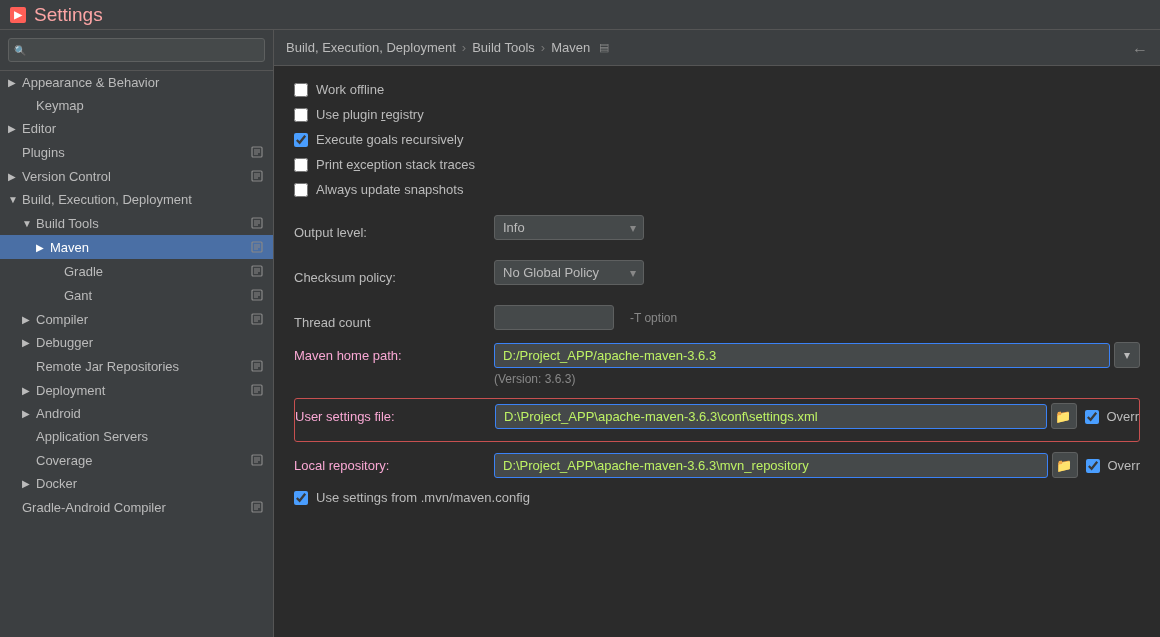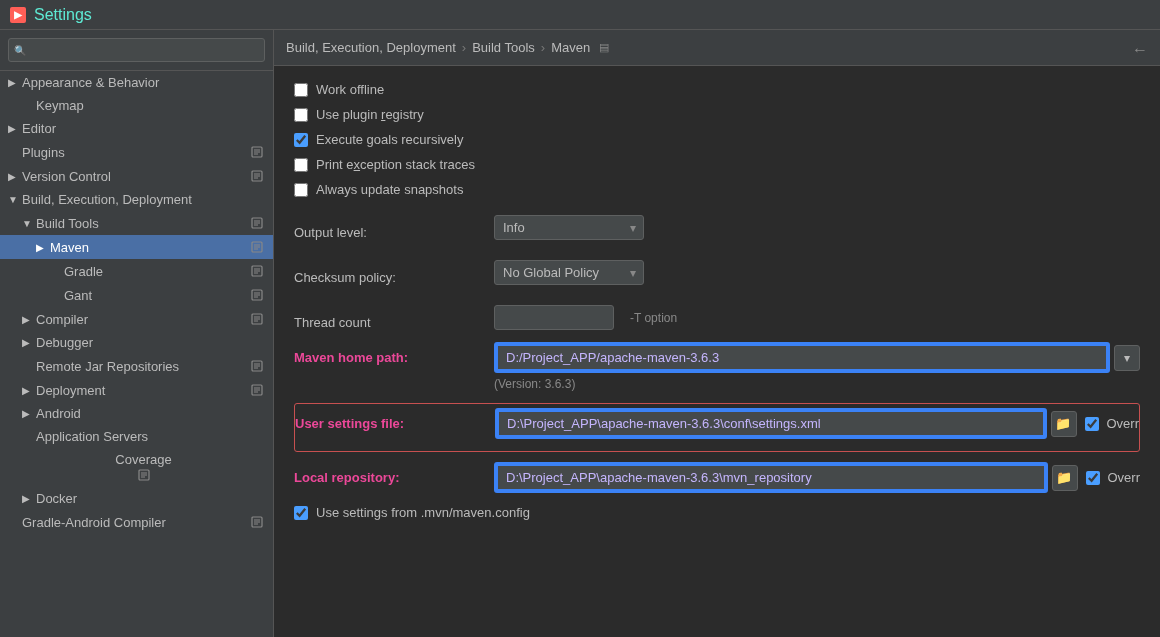--- a/index.html
+++ b/index.html
@@ -27,22 +27,22 @@
     .title-bar-icon {
       width: 16px;
       height: 16px;
       margin-right: 8px;
       background: #ff5f57;
       border-radius: 2px;
       display: flex; align-items: center; justify-content: center;
       font-size: 9px; color: white; font-weight: bold;
     }
     .title-bar-text {
-      color: #5eead4;
-      font-size: 16px;
+      color: #fca5a5;
+      font-size: 19px;
     }
     
     .main-content {
       display: flex;
       flex: 1;
       overflow: hidden;
     }
     
     .sidebar {
       width: 274px;
@@ -236,36 +236,35 @@
       margin-left: 8px;
     }
     
     .path-row {
       display: flex;
       align-items: center;
       margin-bottom: 4px;
     }
     .path-row-label {
       min-width: 200px;
-      color: #ec4899;
+      color: #f9a8d4;
       font-size: 13px;
       flex-shrink: 0;
-      font-weight: bold;
     }
     .path-input-wrap {
       flex: 1;
       display: flex;
       align-items: center;
       gap: 4px;
     }
     .path-input {
       flex: 1;
       background: #45494a;
-      border: 4px solid #3b82f6;
-      color: #c4b5fd;
+      border: 1px solid #3b82f6;
+      color: #bef264;
       padding: 4px 8px;
       border-radius: 3px;
       font-size: 13px;
       outline: none;
     }
     .browse-btn {
       background: #45494a;
       border: 1px solid #5e6060;
       color: #bbbbbb;
       width: 26px;
@@ -455,21 +454,21 @@
           </span>
         </div>
         <div class="tree-item" style="padding-left: 22px;">
           <span class="arrow">▶</span>
           <span class="label">Android</span>
         </div>
         <div class="tree-item" style="padding-left: 22px;">
           <span class="arrow"></span>
           <span class="label">Application Servers</span>
         </div>
-        <div class="tree-item" style="padding-left: 22px; flex-direction: column;">
+        <div class="tree-item" style="padding-left: 22px;">
           <span class="arrow"></span>
           <span class="label">Coverage</span>
           <span class="indicator">
             <svg viewBox="0 0 12 12" fill="none">
               <rect x="1" y="1" width="10" height="10" rx="1" stroke="#888" stroke-width="1.2"></rect>
               <line x1="3" y1="4" x2="9" y2="4" stroke="#888" stroke-width="1"></line>
               <line x1="3" y1="6" x2="9" y2="6" stroke="#888" stroke-width="1"></line>
               <line x1="3" y1="8" x2="7" y2="8" stroke="#888" stroke-width="1"></line>
             </svg>
           </span>

